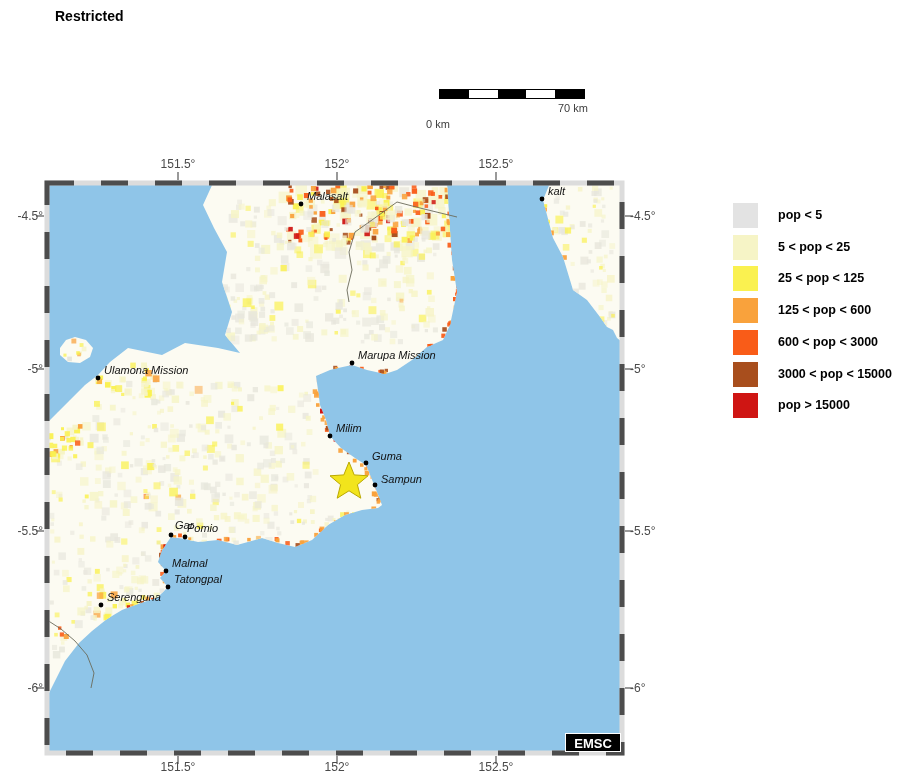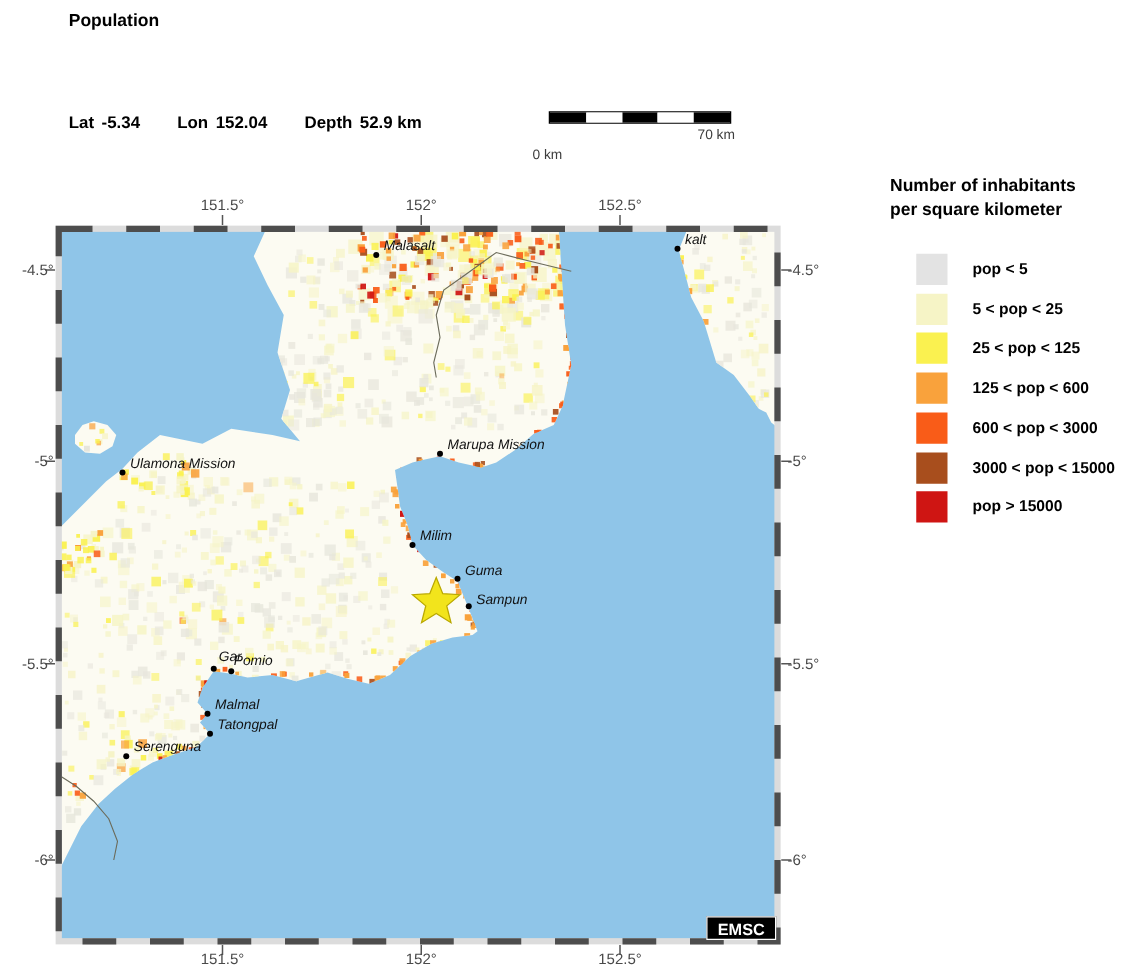--- a/index.html
+++ b/index.html
@@ -28,28 +28,23 @@
   .emsc{position:absolute;left:565px;top:733px;width:56px;height:19px;background:#000;
         color:#fff;font-size:13px;font-weight:bold;text-align:center;
         line-height:19px;border:1px solid #fff;box-sizing:border-box;}
   .footnote{position:absolute;left:683px;top:723px;font-size:12.5px;font-style:italic;line-height:15px;}
 </style>
 </head>
 <body>
 
 <div class="page">
 
-  <div class="hdr-title">Population</div>
+  <div class="hdr-title">Restricted</div>
 
 
-  <div class="hdr-coords">
-    <span class="grp"><span class="lbl">Lat</span><span>-5.34</span></span>
-    <span class="grp"><span class="lbl">Lon</span><span>152.04</span></span>
-    <span class="grp"><span class="lbl">Depth</span><span>52.9 km</span></span>
-  </div>
 
   <div class="scalebar" id="scalebar">
       <div class="seg" style="background: rgb(0, 0, 0);"></div>
       <div class="seg" style="background: rgb(255, 255, 255);"></div>
       <div class="seg" style="background: rgb(0, 0, 0);"></div>
       <div class="seg" style="background: rgb(255, 255, 255);"></div>
       <div class="seg" style="background: rgb(0, 0, 0);"></div>
     </div>
   <div class="scale-lab" style="left:426px;margin-top:16px;">0 km</div>
   <div class="scale-lab" style="left:558px;">70 km</div>
@@ -1344,24 +1339,20 @@
       <div class="ax-lab ax-left" style="left: 3px; top: 216px;">-4.5°</div>
       <div class="ax-lab ax-left" style="left: 3px; top: 369px;">-5°</div>
       <div class="ax-lab ax-left" style="left: 3px; top: 531px;">-5.5°</div>
       <div class="ax-lab ax-left" style="left: 3px; top: 688px;">-6°</div>
       <div class="ax-lab ax-right" style="left: 630px; top: 216px;">-4.5°</div>
       <div class="ax-lab ax-right" style="left: 630px; top: 369px;">-5°</div>
       <div class="ax-lab ax-right" style="left: 630px; top: 531px;">-5.5°</div>
       <div class="ax-lab ax-right" style="left: 630px; top: 688px;">-6°</div>
     </div>
 
-  <div class="legend-title">
-    <div>Number of inhabitants</div>
-    <div>per square kilometer</div>
-  </div>
   <div class="legend-rows" id="legend-rows">
       <div class="lg-row" style="top: 0px;">
         <div class="lg-sw" style="background: rgb(227, 227, 227);"></div>
         <div class="lg-tx">pop &lt; 5</div>
       </div>
       <div class="lg-row" style="top: 32px;">
         <div class="lg-sw" style="background: rgb(246, 244, 198);"></div>
         <div class="lg-tx">5 &lt; pop &lt; 25</div>
       </div>
       <div class="lg-row" style="top: 63px;">

